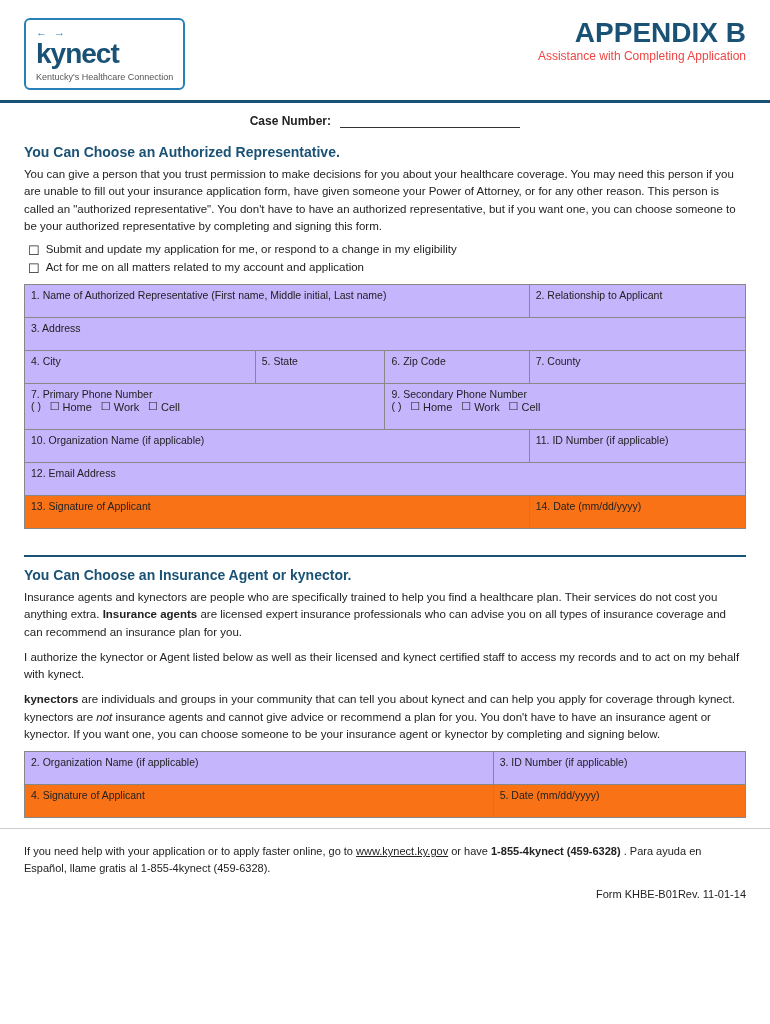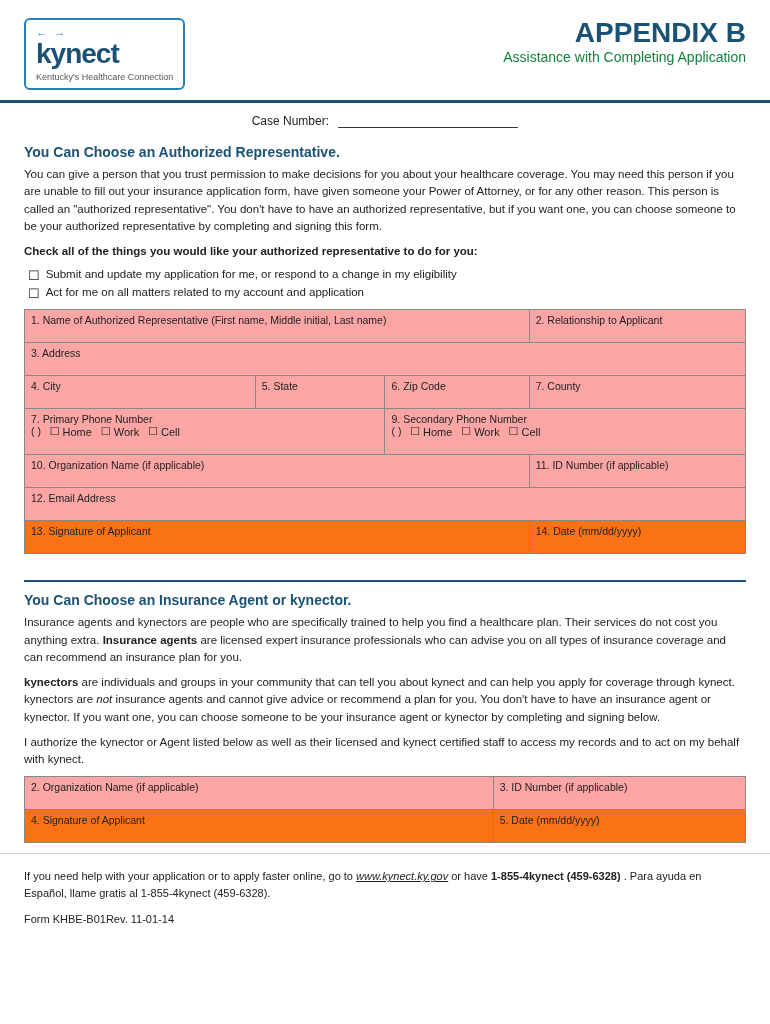--- a/index.html
+++ b/index.html
@@ -46,31 +46,31 @@
       text-align: right;
       padding-left: 20px;
     }
     .appendix-title {
       font-size: 28px;
       font-weight: bold;
       color: #1a5276;
       line-height: 1.1;
     }
     .appendix-subtitle {
-      font-size: 14px;
-      color: #15803d;
+      font-size: 12px;
+      color: #ef4444;
       font-weight: normal;
     }
 
     
     .case-number-row {
       text-align: center;
       padding: 10px 20px 6px;
       font-size: 12px;
-      font-weight: normal;
+      font-weight: bold;
     }
     .case-number-line {
       display: inline-block;
       border-bottom: 1px solid #333;
       width: 180px;
       margin-left: 6px;
       vertical-align: bottom;
     }
 
     
@@ -120,21 +120,21 @@
     }
     .form-table td {
       border: 1px solid #888;
       padding: 4px 6px;
       vertical-align: top;
       font-size: 11px;
     }
     .form-table td.label-cell {
       font-size: 11px;
       color: #222;
-      background: #fca5a5;
+      background: #c4b5fd;
       vertical-align: top;
     }
     .form-table td.shaded {
       background: #f97316;
     }
     .field-label {
       font-size: 10.5px;
       color: #222;
       display: block;
       margin-bottom: 12px;
@@ -157,27 +157,26 @@
     
     .footer-note {
       padding: 14px 24px 6px 24px;
       font-size: 11px;
       border-top: 1px solid #ccc;
       line-height: 1.5;
     }
     .footer-note a {
       text-decoration: underline;
       color: #222;
-      font-style: italic;
     }
     .form-code {
       padding: 6px 24px 12px 24px;
       font-size: 11px;
       display: flex;
-      justify-content: flex-start;
+      justify-content: flex-end;
     }
 
     
     .arrow-row {
       font-size: 11px;
       color: #2980b9;
       letter-spacing: 2px;
     }
   </style>
 </head>
@@ -198,23 +197,20 @@
 </div>
 
 <div class="case-number-row">
   <span>Case Number:</span>
   <span class="case-number-line">&nbsp;</span>
 </div>
 
 <div class="section">
   <div class="section-title">You Can Choose an Authorized Representative.</div>
   <div class="body-text">You can give a person that you trust permission to make decisions for you about your healthcare coverage. You may need this person if you are unable to fill out your insurance application form, have given someone your Power of Attorney, or for any other reason.  This person is called an "authorized representative".  You don't have to have an authorized representative, but if you want one, you can choose someone to be your authorized representative by completing and signing this form.</div>
-  <div class="body-text">
-    <span class="bold-label">Check all of the things you would like your authorized representative to do for you:</span>
-  </div>
   <div class="checkbox-list">
     <div class="checkbox-item">
       <span class="cb">☐</span>
       <span>Submit and update my application for me, or respond to a change in my eligibility</span>
     </div>
     <div class="checkbox-item">
       <span class="cb">☐</span>
       <span>Act for me on all matters related to my account and application</span>
     </div>
   </div>
@@ -317,27 +313,27 @@
 <hr class="section-divider">
 
 <div class="section">
   <div class="section-title">You Can Choose an Insurance Agent or kynector.</div>
 
   <div class="body-text">
     <span>Insurance agents and kynectors are people who are specifically trained to help you find a healthcare plan. Their services do not cost you anything extra.</span>
     <span class="bold-label">Insurance agents</span>
     <span>are licensed expert insurance professionals who can advise you on all types of insurance coverage and can recommend an insurance plan for you.</span>
   </div>
+  <div class="body-text">I authorize the kynector or Agent listed below as well as their licensed and kynect certified staff to access my records and to act on my behalf with kynect.</div>
   <div class="body-text">
     <span class="bold-label">kynectors</span>
     <span>are individuals and groups in your community that can tell you about kynect and can help you apply for coverage through kynect.  kynectors are</span>
     <em>not</em>
     <span>insurance agents and cannot give advice or recommend a plan for you.  You don't have to have an insurance agent or kynector.  If you want one, you can choose someone to be your insurance agent or kynector by completing and signing below.</span>
   </div>
-  <div class="body-text">I authorize the kynector or Agent listed below as well as their licensed and kynect certified staff to access my records and to act on my behalf with kynect.</div>
 
   <table class="form-table">
     <tbody>
     <tr>
       <td class="label-cell" style="width:65%">
         <span class="field-label">2. Organization Name (if applicable)</span>
       </td>
       <td class="label-cell" style="width:35%">
         <span class="field-label">3. ID Number (if applicable)</span>
       </td>

